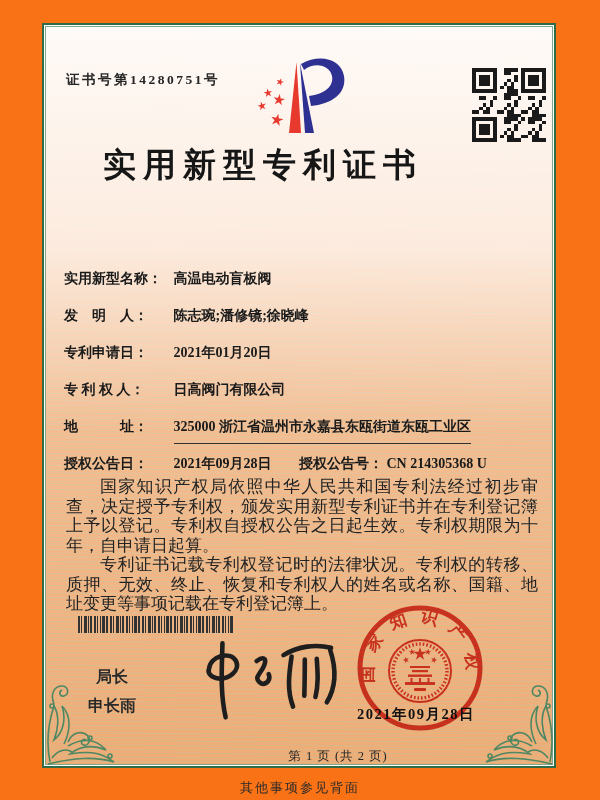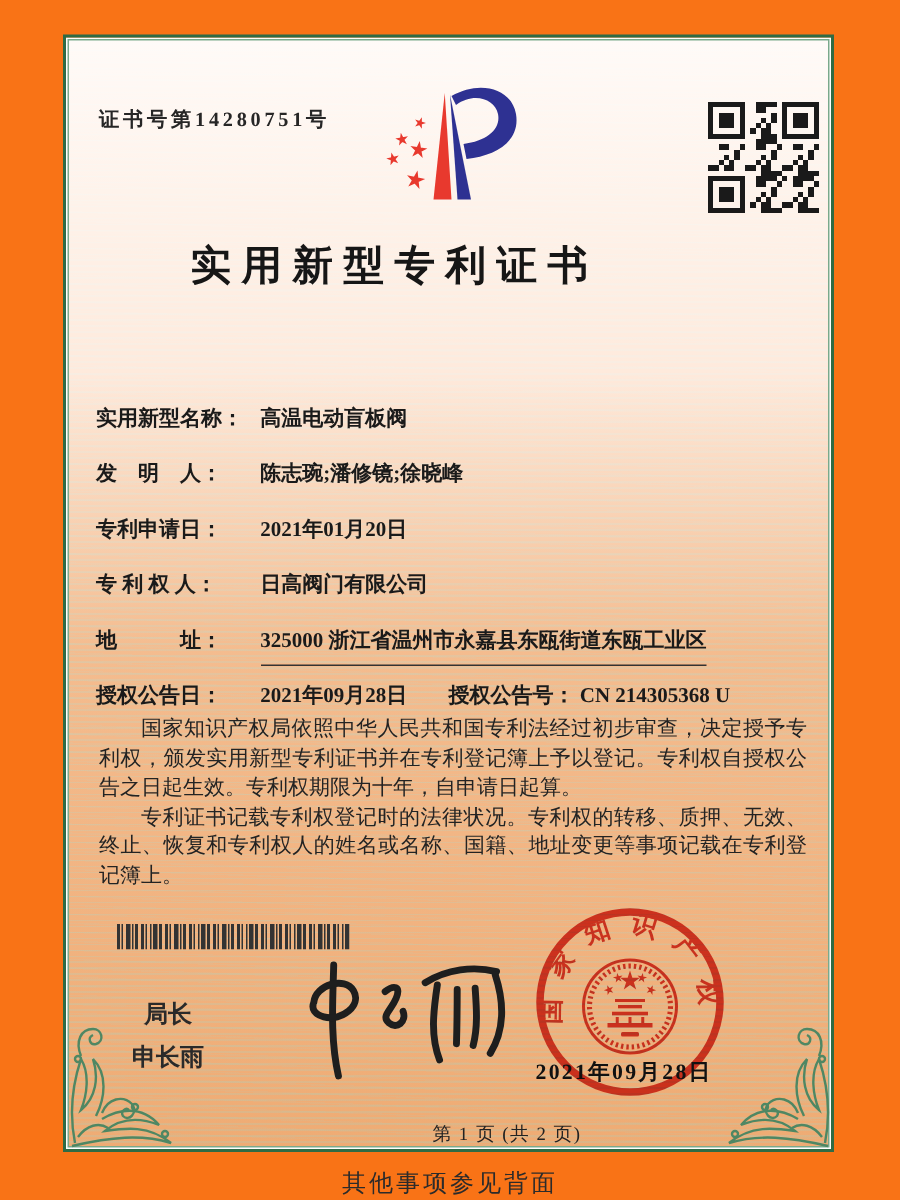--- a/index.html
+++ b/index.html
@@ -16,45 +16,45 @@
       linear-gradient(180deg, rgba(255,255,255,0.97) 0%, rgba(255,255,255,0.85) 30%, rgba(240,248,242,0.55) 55%, rgba(226,240,230,0.45) 100%),
       repeating-linear-gradient(0deg, rgba(130,175,145,0.28) 0px, rgba(130,175,145,0.28) 1px, transparent 1px, transparent 4px),
       repeating-linear-gradient(2deg, rgba(130,175,145,0.12) 0px, rgba(130,175,145,0.12) 1px, transparent 1px, transparent 6px);
   }
 
   .cert-number { position:absolute; left:66px; top:71px; font-size:13.5px; letter-spacing:2.5px; color:#262626; font-weight:600; }
 
   .logo { position:absolute; left:248px; top:40px; width:115px; height:108px; }
   .qr { position:absolute; left:472px; top:68px; width:74px; height:74px; }
 
-  .title { position:absolute; left:42px; top:159px; width:442px; text-align:center;
-           font-size:27px; font-weight:700; letter-spacing:7px; color:#161616; }
+  .title { position:absolute; left:42px; top:143px; width:442px; text-align:center;
+           font-size:33px; font-weight:700; letter-spacing:7px; color:#161616; }
 
   .fields { position:absolute; left:64px; top:229px; width:480px;margin-top:41px; }
   .frow { height:37px; font-size:14px; font-weight:600; color:#1a1a1a; white-space:nowrap; }
   .flabel { display:inline-block; width:106px; vertical-align:top; }
   .fvalue { display:inline-block; }
   .fvalue.underlined { border-bottom:1px solid #333; padding-bottom:7px; }
   .frow.double .second { margin-left:24px; }
 
   .body-text { position:absolute; left:66px; top:477px; width:472px;
-               font-size:14px; line-height:19.5px; color:#232323; text-align:justify; }
+               font-size:17px; line-height:19.5px; color:#232323; text-align:justify; }
   .body-text p { text-indent:2em; }
 
   .barcode { position:absolute; left:78px; top:616px; width:155px; height:17px; }
 
   .director { position:absolute; left:88px; top:662px; font-size:16px; font-weight:600; color:#2a2a2a; line-height:29px;text-align:center; }
   .signature { position:absolute; left:192px; top:626px; width:160px; height:104px; }
 
   .seal { position:absolute; left:354px; top:602px; width:132px; height:132px; mix-blend-mode:multiply; opacity:0.93; }
   .seal-date { position:absolute; left:357px; top:705px; width:135px; font-size:14.5px; font-weight:700;
                letter-spacing:1.5px; color:#111; }
 
   .page-footer { position:absolute; left:42px; top:748px; width:592px; text-align:center; font-size:12.5px; color:#222; letter-spacing:1px; }
-  .back-note { position:absolute; left:0; top:779px; width:600px; text-align:center; font-size:16px; color:#2b2b2b; letter-spacing:2px; }
+  .back-note { position:absolute; left:0; top:779px; width:600px; text-align:center; font-size:13px; color:#2b2b2b; letter-spacing:2px; }
 
   .flourish { position:absolute; width:92px; height:120px; }
   .flourish.left  { left:44px;  top:646px; }
   .flourish.right { right:44px; top:646px; transform:scaleX(-1); }
 </style>
 </head>
 <body>
 
 <div class="page">
 

